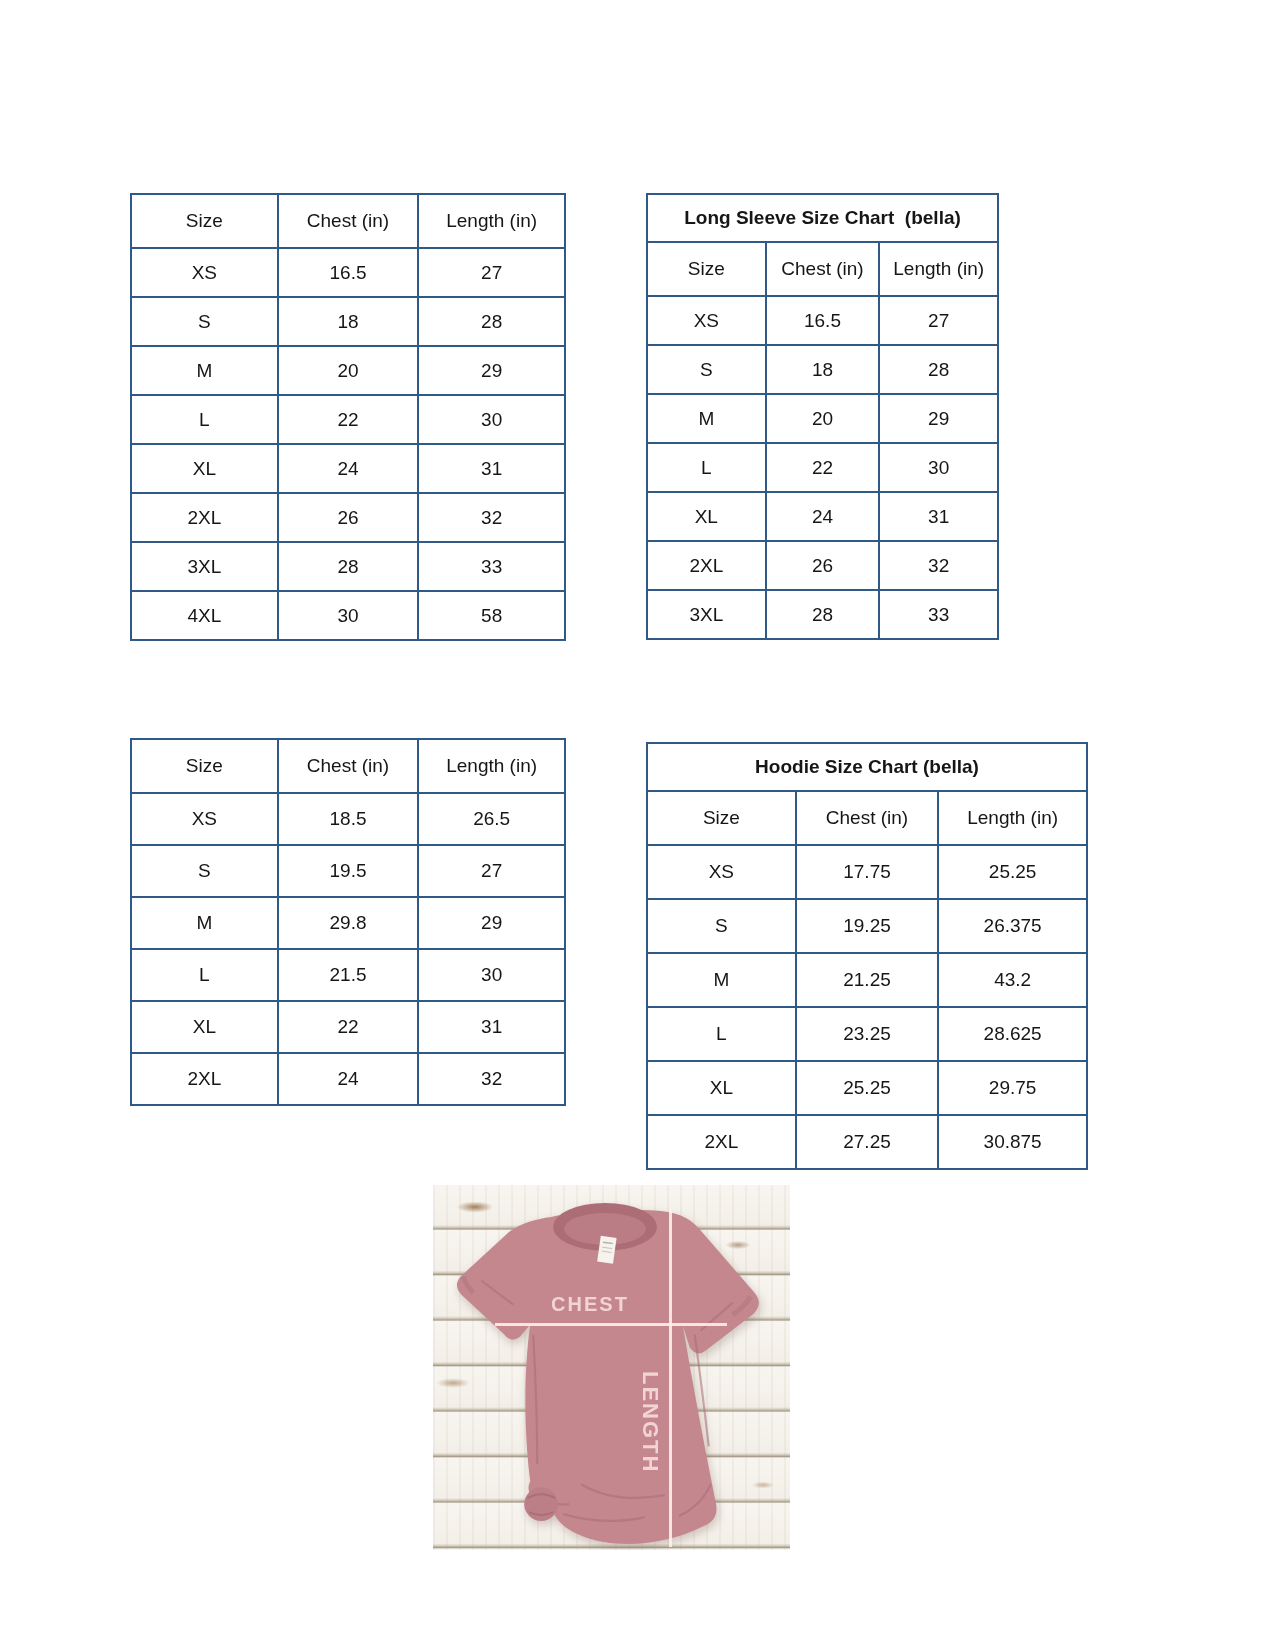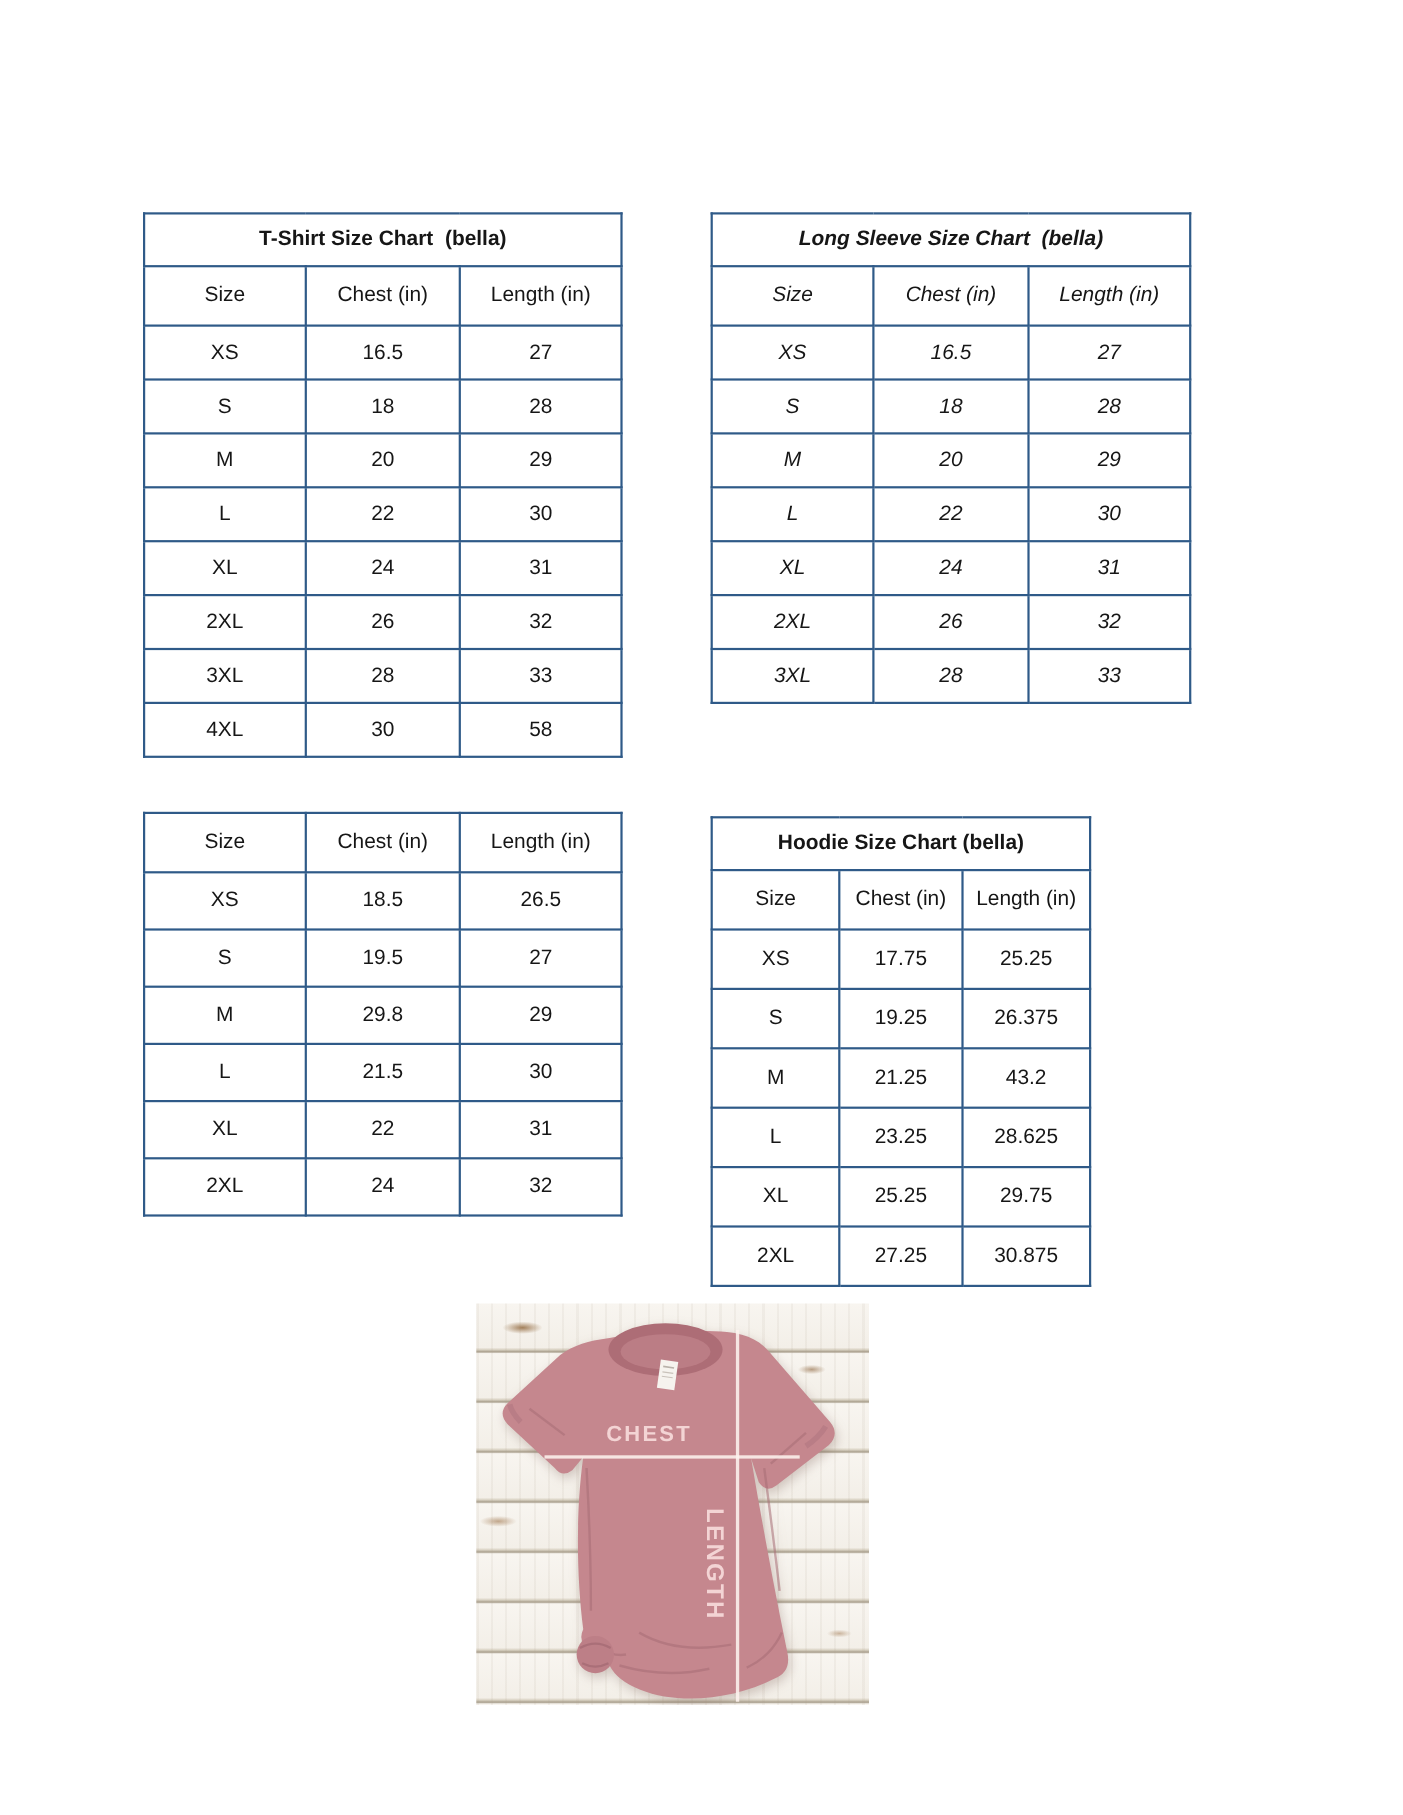--- a/index.html
+++ b/index.html
@@ -2,23 +2,23 @@
 <html><head>
 <meta charset="utf-8">
 <style>
   html,body{margin:0;padding:0;}
   body{
     width:1275px;height:1650px;position:relative;background:#ffffff;
     font-family:"Liberation Sans",sans-serif;color:#161616;overflow:hidden;
   }
   .table-host{position:absolute;}
   .host-0{left:130px;top:193px;width:436px;}
-  .host-1{left:646px;top:193px;width:437px;font-style:italic;}
+  .host-1{left:646px;top:193px;width:353px;}
   .host-2{left:130px;top:738px;width:436px;}
-  .host-3{left:646px;top:742px;width:346px;border-radius:31px;}
+  .host-3{left:646px;top:742px;width:442px;border-radius:31px;}
 
   table.chart-table{border-collapse:collapse;width:100%;table-layout:fixed;background:#fff;}
   table.chart-table td{
     border:2px solid #2f5a88;text-align:center;vertical-align:middle;
     font-size:19px;padding:0;color:#161616;
   }
   td.title-cell{font-weight:bold;font-size:20px;height:46px;white-space:pre-wrap;}
   td.header-cell{height:52px;}
   .host-0 td.data-cell,.host-1 td.data-cell{height:47px;}
   .host-2 td.data-cell{height:50px;}
@@ -62,23 +62,20 @@
 <body>
 
 <div class="table-host host-0">
     <table class="chart-table">
       <colgroup>
         <col class="c1">
         <col class="c2">
         <col class="c3">
       </colgroup>
       <tbody>
-        <tr>
-          <td colspan="3" class="title-cell">T-Shirt Size Chart  (bella)</td>
-        </tr>
         <tr>
           <td class="header-cell">Size</td>
           <td class="header-cell">Chest (in)</td>
           <td class="header-cell">Length (in)</td>
         </tr>
         <tr>
           <td class="data-cell">XS</td>
           <td class="data-cell">16.5</td>
           <td class="data-cell">27</td>
         </tr>

